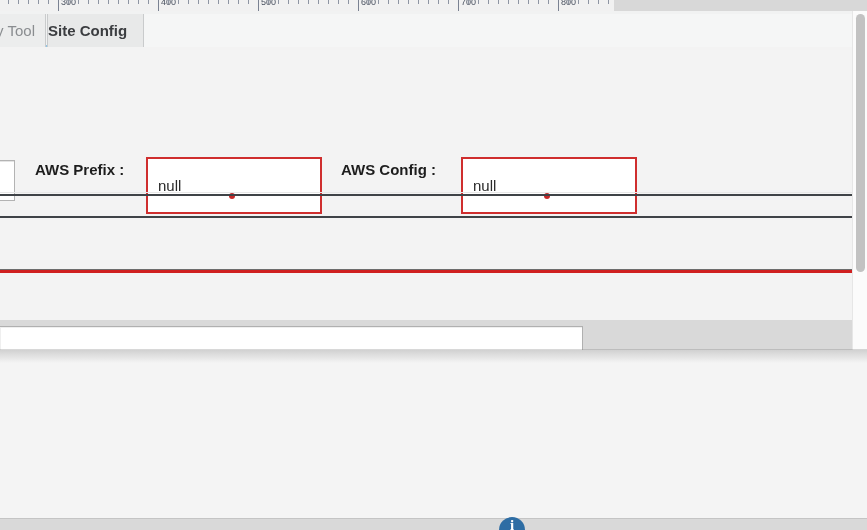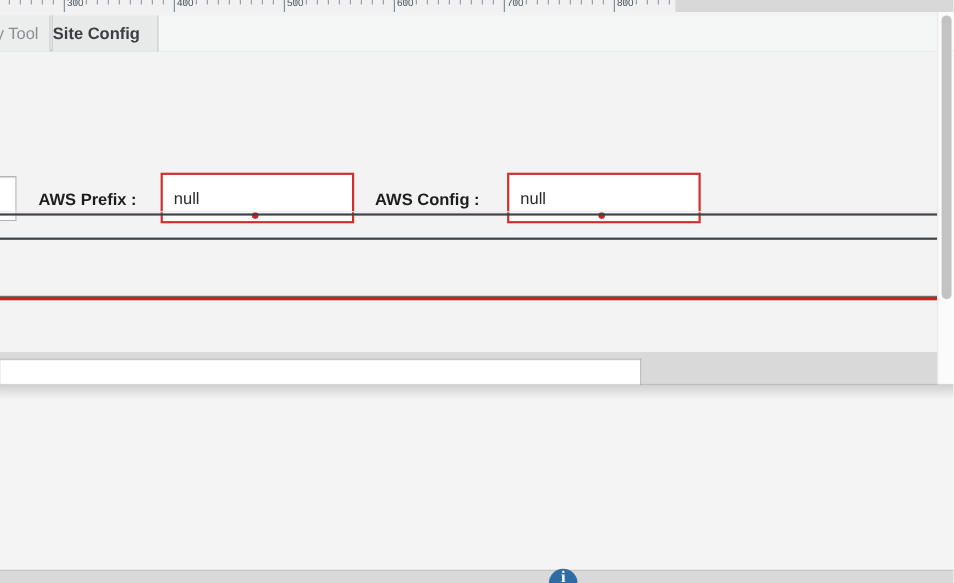--- a/index.html
+++ b/index.html
@@ -115,31 +115,31 @@
   }
 
   
   .form-row {
     position: absolute;
     left: 0; top: 110px;
     width: 853px; height: 56px;
   }
   .field-label {
     position: absolute;
-    top: 16px;
+    top: 4px;
     font-size: 15px;
     font-weight: bold;
     color: #1d1d1d;
     font-family: "Liberation Sans", sans-serif;
     white-space: nowrap;
   }
   .text-input {
     position: absolute;
     top: 0px;
-    height: 46px;
+    height: 57px;
     box-sizing: border-box;
     background: #ffffff;
     border: 2px solid #cf2e2e;
     font-size: 15px;
     color: #2a2a2a;
     font-family: "Liberation Sans", sans-serif;
     padding: 0 0 0 10px;
     display: flex;
     align-items: center;
     outline: none;

